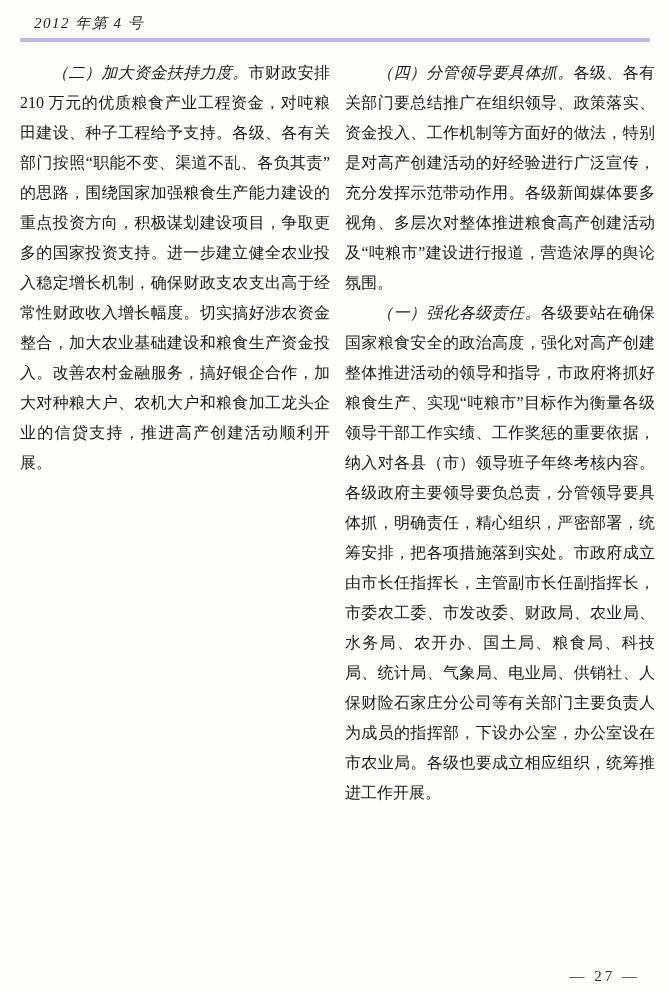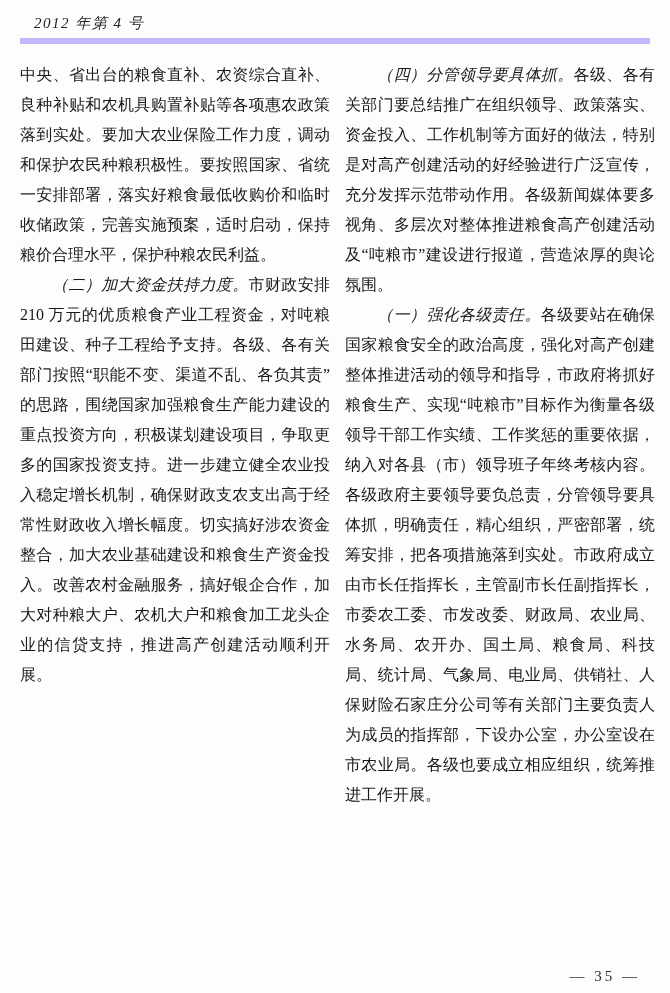--- a/index.html
+++ b/index.html
@@ -17,21 +17,21 @@
     color: #1c1c1c;
     overflow: hidden;
   }
   
   .running-head {
     display: flex;
     justify-content: space-between;
     align-items: flex-end;
     margin: 0 20px;
     padding: 14px 10px 5px 14px;
-    border-bottom: 6px solid #c4b5fd;
+    border-bottom: 4px solid #c4b5fd;
     font-size: 15px;
     font-style: italic;
     letter-spacing: 1.5px;
     color: #222;
   }
   
   .content {
     display: flex;
     gap: 15px;
     margin: 16px 15px 0 20px;
@@ -69,26 +69,25 @@
 
 <div class="page">
 
   <div class="running-head">
     <span>2012 年第 4 号</span>
   </div>
 
   <div class="content">
 
     <div class="col">
-      <p class="para no-indent"><span>中央、省出台的粮食直补、农资综合直补、良种补贴和农机具购置补贴等各项惠农政策落到实处。要加大农业保险工作力度，调动和保护农民种粮积极性。要按照国家、省统一安排部署，落实好粮食最低收购价和临时收储政策，完善实施预案，适时启动，保持粮价合理水平，保护种粮农民利益。</span></p>
       <p class="para"><span class="lead">（二）加大资金扶持力度。</span><span>市财政安排 210 万元的优质粮食产业工程资金，对吨粮田建设、种子工程给予支持。各级、各有关部门按照“职能不变、渠道不乱、各负其责”的思路，围绕国家加强粮食生产能力建设的重点投资方向，积极谋划建设项目，争取更多的国家投资支持。进一步建立健全农业投入稳定增长机制，确保财政支农支出高于经常性财政收入增长幅度。切实搞好涉农资金整合，加大农业基础建设和粮食生产资金投入。改善农村金融服务，搞好银企合作，加大对种粮大户、农机大户和粮食加工龙头企业的信贷支持，推进高产创建活动顺利开展。</span></p>
     </div>
 
     <div class="col">
       <p class="para"><span class="lead">（四）分管领导要具体抓。</span><span>各级、各有关部门要总结推广在组织领导、政策落实、资金投入、工作机制等方面好的做法，特别是对高产创建活动的好经验进行广泛宣传，充分发挥示范带动作用。各级新闻媒体要多视角、多层次对整体推进粮食高产创建活动及“吨粮市”建设进行报道，营造浓厚的舆论氛围。</span></p>
       <p class="para"><span class="lead">（一）强化各级责任。</span><span>各级要站在确保国家粮食安全的政治高度，强化对高产创建整体推进活动的领导和指导，市政府将抓好粮食生产、实现“吨粮市”目标作为衡量各级领导干部工作实绩、工作奖惩的重要依据，纳入对各县（市）领导班子年终考核内容。各级政府主要领导要负总责，分管领导要具体抓，明确责任，精心组织，严密部署，统筹安排，把各项措施落到实处。市政府成立由市长任指挥长，主管副市长任副指挥长，市委农工委、市发改委、财政局、农业局、水务局、农开办、国土局、粮食局、科技局、统计局、气象局、电业局、供销社、人保财险石家庄分公司等有关部门主要负责人为成员的指挥部，下设办公室，办公室设在市农业局。各级也要成立相应组织，统筹推进工作开展。</span></p>
     </div>
 
   </div>
 
-  <div class="page-num">— 35 —</div>
+  <div class="page-num">— 27 —</div>
 
 </div>
 
 </body></html>

